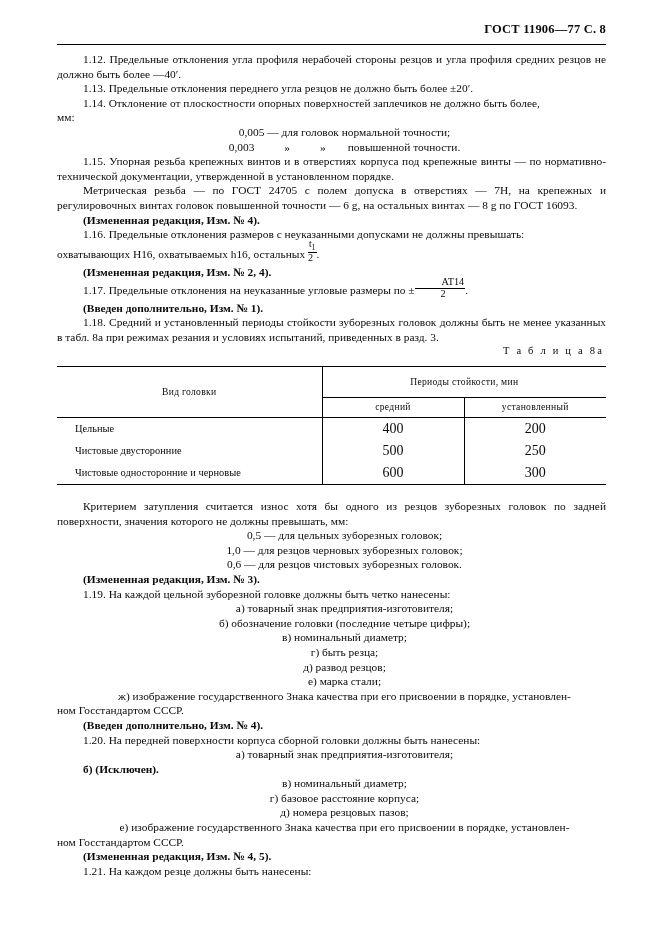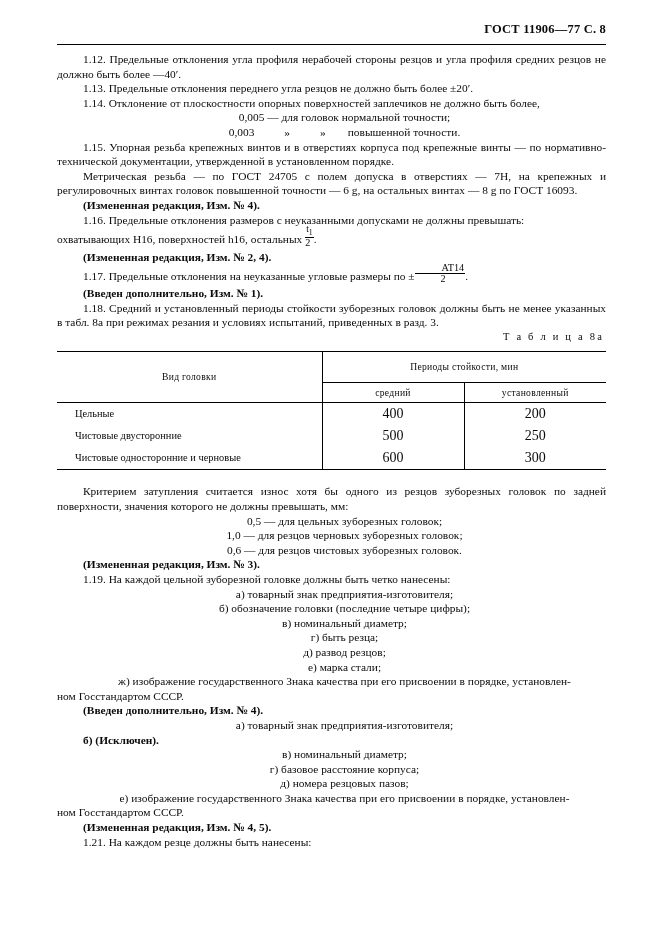--- a/index.html
+++ b/index.html
@@ -176,27 +176,28 @@
   <div class="header">
     <div class="header-title">ГОСТ 11906—77 С. 8</div>
   </div>
   <div class="header-rule"></div>
 
   <div class="content">
 
     <p class="indent">1.12.  Предельные отклонения угла профиля нерабочей стороны резцов и угла профиля средних резцов не должно быть более —40′.</p>
     <p class="indent">1.13.  Предельные отклонения переднего угла резцов не должно быть более ±20′.</p>
     <p class="indent">1.14.  Отклонение от плоскостности опорных поверхностей заплечиков не должно быть более,</p>
+    <p class="noindent nojust">мм:</p>
     <p class="item">0,005 — для головок нормальной точности;</p>
     <p class="item"><span>0,003</span><span class="sp"></span><span>»</span><span class="sp"></span><span>»</span><span class="sp2"></span><span>повышенной точности.</span></p>
     <p class="indent">1.15.  Упорная резьба крепежных винтов и в отверстиях корпуса под крепежные винты — по нормативно-технической документации, утвержденной в установленном порядке.</p>
     <p class="indent">Метрическая резьба — по ГОСТ 24705 с полем допуска в отверстиях — 7Н, на крепежных и регулировочных винтах головок повышенной точности — 6 g, на остальных винтах — 8 g по ГОСТ 16093.</p>
     <p class="bold">(Измененная редакция, Изм. № 4).</p>
     <p class="indent">1.16.  Предельные отклонения размеров с неуказанными допусками не должны превышать:</p>
-    <p class="noindent nojust"><span>охватывающих Н16, поверхностей h16, остальных</span>
+    <p class="noindent nojust"><span>охватывающих Н16, охватываемых h16, остальных</span>
       <span class="frac frac-small"><span class="num"><span>t</span><sub>1</sub></span><span class="den">2</span></span><span>.</span></p>
     <p class="bold">(Измененная редакция, Изм. № 2, 4).</p>
     <p class="indent nojust"><span>1.17.  Предельные отклонения на неуказанные угловые размеры по ±</span><span class="frac"><span class="num">AT14</span><span class="den">2</span></span><span>.</span></p>
     <p class="bold">(Введен дополнительно, Изм. № 1).</p>
     <p class="indent">1.18.  Средний и установленный периоды стойкости зуборезных головок должны быть не менее указанных в табл. 8а при режимах резания и условиях испытаний, приведенных в разд. 3.</p>
 
     <div class="table-caption">Т а б л и ц а  8а</div>
 
     <table class="gost">
       <colgroup>
@@ -241,20 +242,21 @@
     <p class="indent nojust">1.19.  На каждой цельной зуборезной головке должны быть четко нанесены:</p>
     <p class="item">а)  товарный знак предприятия-изготовителя;</p>
     <p class="item">б)  обозначение головки (последние четыре цифры);</p>
     <p class="item">в)  номинальный диаметр;</p>
     <p class="item">г)  быть резца;</p>
     <p class="item">д)  развод резцов;</p>
     <p class="item">е)  марка стали;</p>
     <p class="item">ж)  изображение государственного Знака качества при его присвоении в порядке, установлен-</p>
     <p class="noindent nojust">ном Госстандартом СССР.</p>
     <p class="bold">(Введен дополнительно, Изм. № 4).</p>
+    <p class="indent nojust">1.20.  На передней поверхности корпуса сборной головки должны быть нанесены:</p>
     <p class="item">а)  товарный знак предприятия-изготовителя;</p>
     <p class="item bold" style="text-indent:0;padding-left:26px;">б)  (Исключен).</p>
     <p class="item">в)  номинальный диаметр;</p>
     <p class="item">г)  базовое расстояние корпуса;</p>
     <p class="item">д)  номера резцовых пазов;</p>
     <p class="item">е)  изображение государственного Знака качества при его присвоении в порядке, установлен-</p>
     <p class="noindent nojust">ном Госстандартом СССР.</p>
     <p class="bold">(Измененная редакция, Изм. № 4, 5).</p>
     <p class="indent nojust">1.21.  На каждом резце должны быть нанесены:</p>
 

